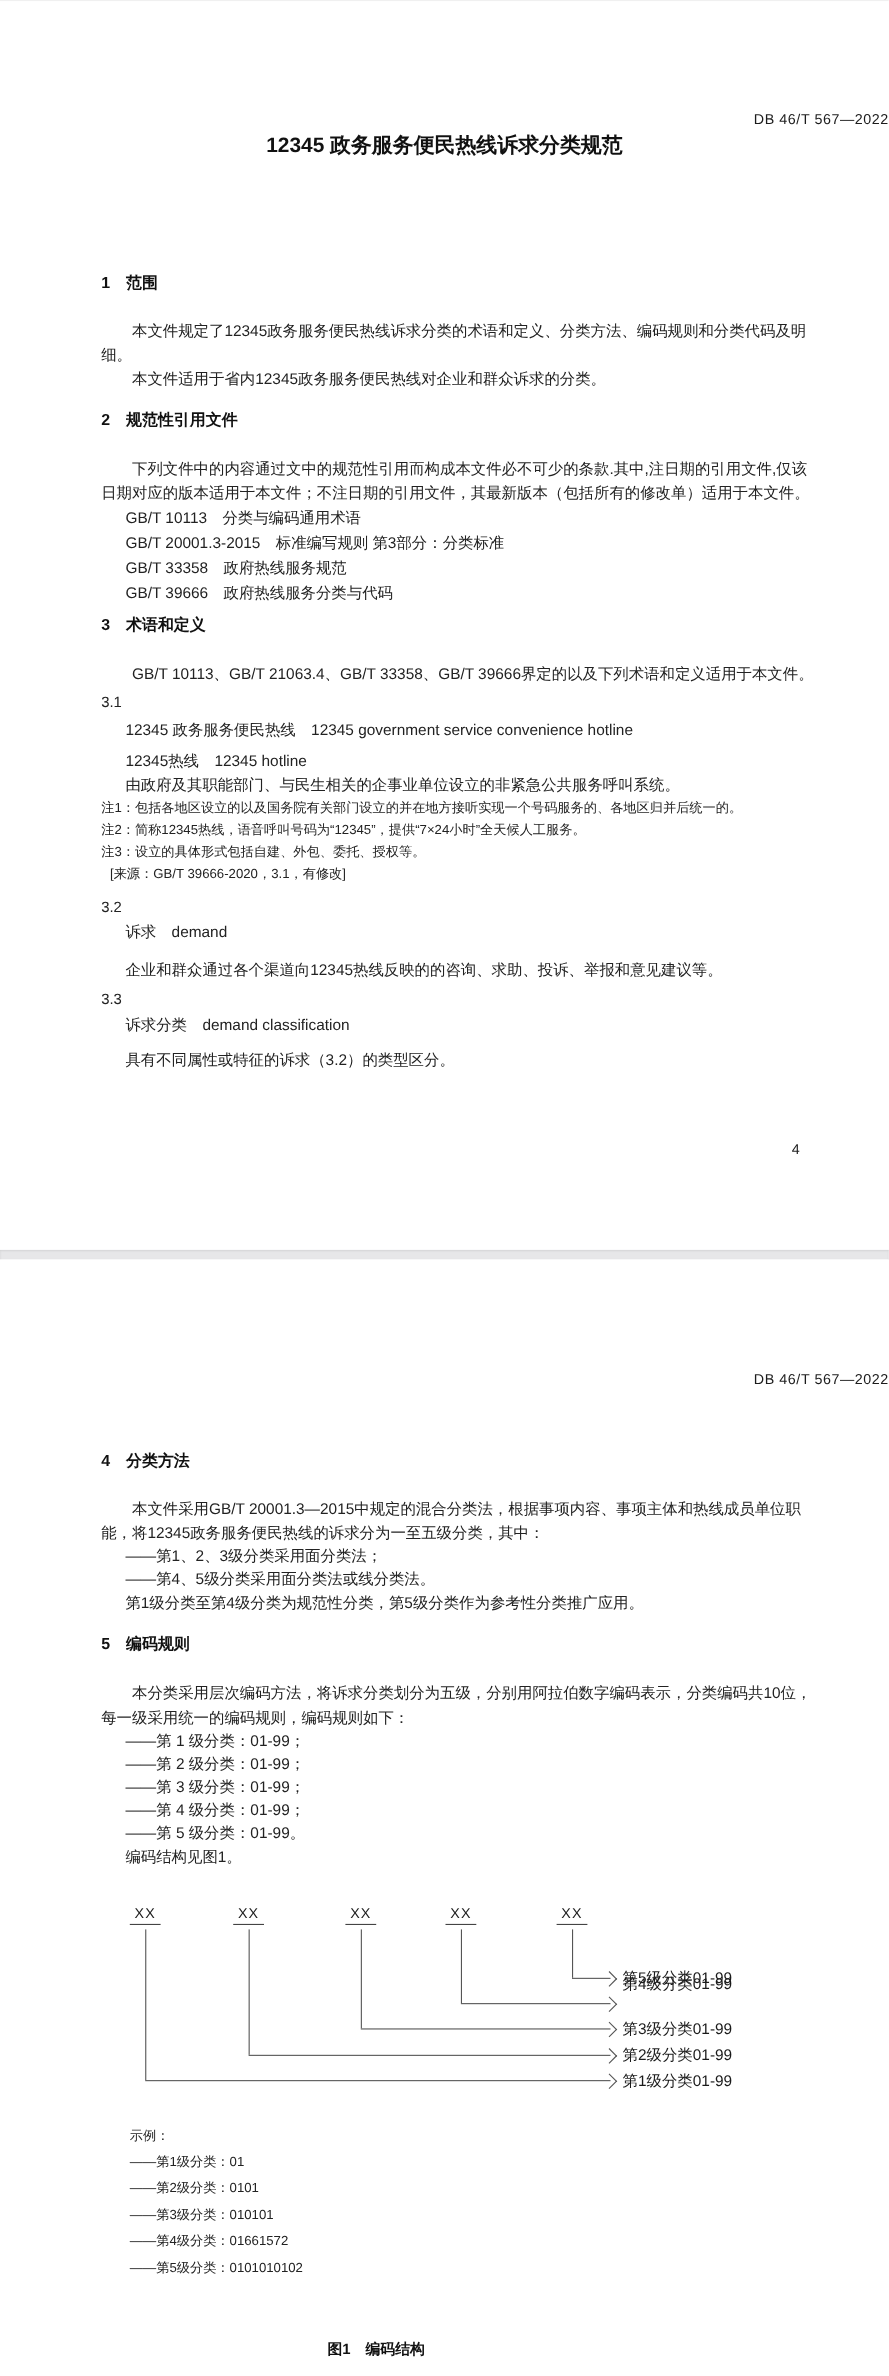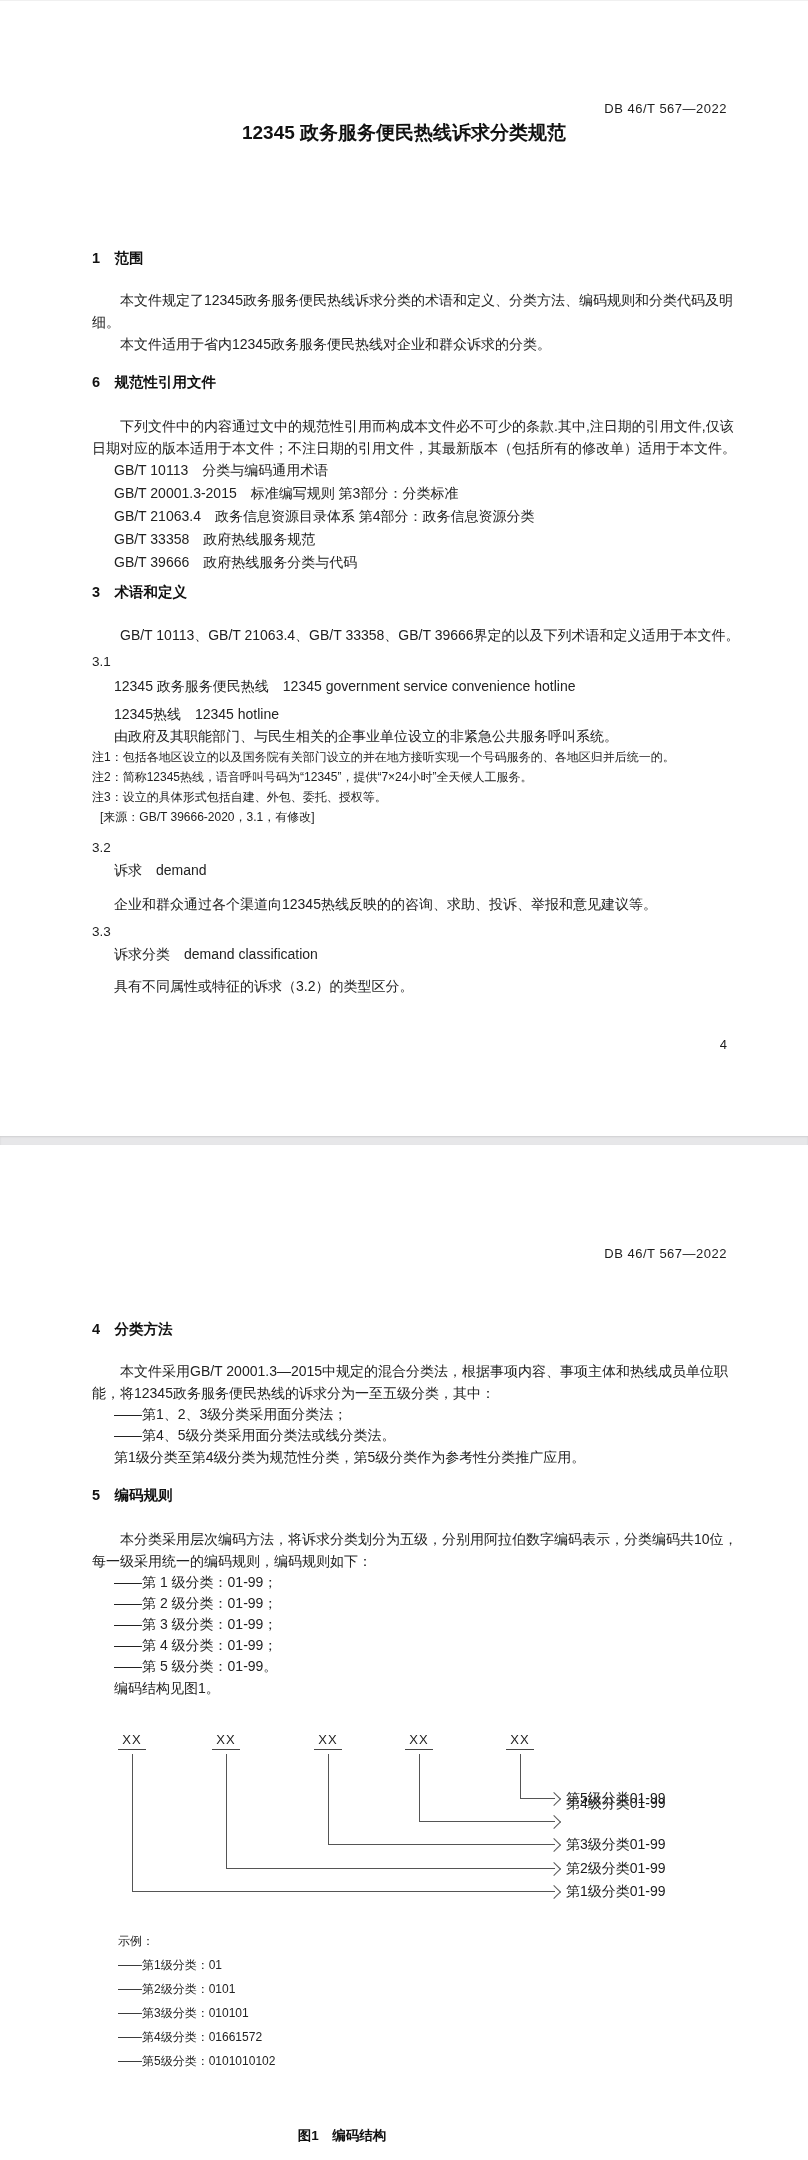--- a/index.html
+++ b/index.html
@@ -1,21 +1,21 @@
 <!DOCTYPE html>
 <html><head>
 <meta charset="utf-8">
 <style>
   html,body{margin:0;padding:0;background:#ffffff;}
   body{width:808px;font-family:"Liberation Sans","DejaVu Sans",sans-serif;color:#222;}
   .page{position:relative;width:808px;background:#fff;overflow:hidden;}
   .page1{height:1136px;border-top:1px solid #f0f0f0;box-sizing:border-box;}
   .page2{height:1015px;}
   .page-sep{height:9px;background:#e7e7e9;box-shadow:inset 0 1px 2px rgba(0,0,0,0.10);}
-  .doc-header{margin-top:100px;padding-right:81px;text-align:right;font-size:13px;line-height:15px;color:#1c1c1c;letter-spacing:0.5px;}
+  .doc-header{margin-top:100px;text-align:right;font-size:13px;line-height:15px;color:#1c1c1c;letter-spacing:0.5px;}
   .p2 .doc-header{margin-top:101px;}
   .doc-title{margin-top:5px;text-align:center;font-size:19px;font-weight:bold;line-height:24px;color:#111;}
   .sec-h{margin-left:92px;font-size:14.5px;font-weight:bold;line-height:18px;color:#111;}
   .para{margin:0 62px 0 92px;text-indent:28px;font-size:14px;line-height:22px;}
   .hang{margin:0 62px 0 114px;text-indent:0;font-size:14px;line-height:22px;}
   .ref-line{margin-left:114px;font-size:14px;line-height:23px;}
   .term-num{margin-left:92px;font-size:13.5px;line-height:18px;}
   .term-line{margin-left:114px;font-size:14px;line-height:22px;}
   .note-line{margin-left:92px;font-size:12px;line-height:20px;}
   .src-line{margin-left:100px;font-size:12px;line-height:20px;}
@@ -53,25 +53,24 @@
 <body>
 
 <div class="page page1">
   <div class="doc-header">DB 46/T 567—2022</div>
   <div class="doc-title">12345 政务服务便民热线诉求分类规范</div>
 
   <div class="sec-h mt-h1">1　范围</div>
   <div class="para mt-p1">本文件规定了12345政务服务便民热线诉求分类的术语和定义、分类方法、编码规则和分类代码及明细。</div>
   <div class="para">本文件适用于省内12345政务服务便民热线对企业和群众诉求的分类。</div>
 
-  <div class="sec-h mt-h2">6　规范性引用文件</div>
+  <div class="sec-h mt-h2">2　规范性引用文件</div>
   <div class="para mt-s2p">下列文件中的内容通过文中的规范性引用而构成本文件必不可少的条款.其中,注日期的引用文件,仅该日期对应的版本适用于本文件；不注日期的引用文件，其最新版本（包括所有的修改单）适用于本文件。</div>
   <div class="ref-line">GB/T 10113　分类与编码通用术语</div>
   <div class="ref-line">GB/T 20001.3-2015　标准编写规则 第3部分：分类标准</div>
-  <div class="ref-line">GB/T 21063.4　政务信息资源目录体系 第4部分：政务信息资源分类</div>
   <div class="ref-line">GB/T 33358　政府热线服务规范</div>
   <div class="ref-line">GB/T 39666　政府热线服务分类与代码</div>
 
   <div class="sec-h mt-h3">3　术语和定义</div>
   <div class="para mt-intro">GB/T 10113、GB/T 21063.4、GB/T 33358、GB/T 39666界定的以及下列术语和定义适用于本文件。</div>
 
   <div class="term-num mt-31">3.1</div>
   <div class="term-line mt-term">12345 政务服务便民热线　12345 government service convenience hotline</div>
   <div class="term-line mt-alias">12345热线　12345 hotline</div>
   <div class="term-line">由政府及其职能部门、与民生相关的企事业单位设立的非紧急公共服务呼叫系统。</div>

